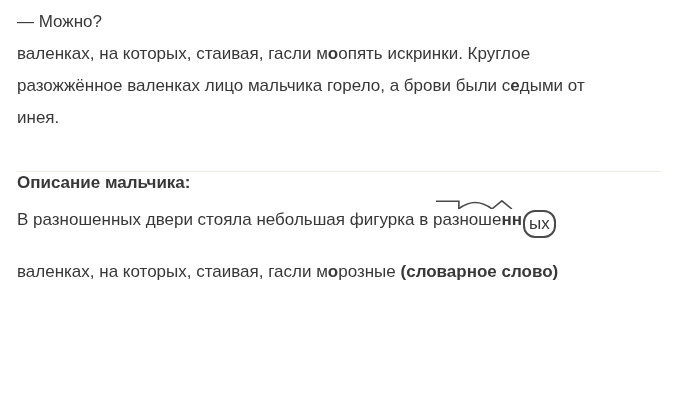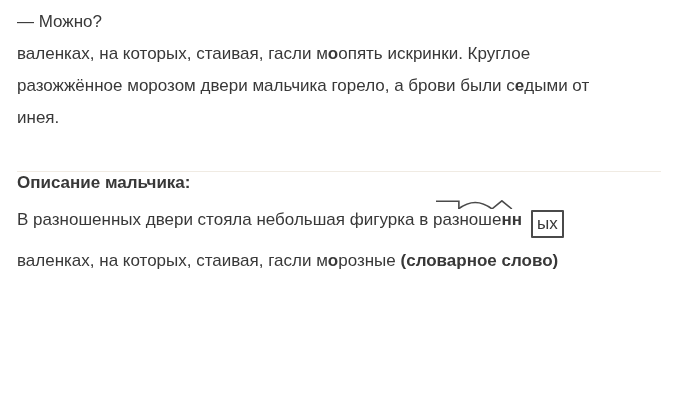--- a/index.html
+++ b/index.html
@@ -9,41 +9,41 @@
     font-size:17px; line-height:32px; color:#383838;
     -webkit-font-smoothing:antialiased;
   }
   .page { padding:6px 17px 0 17px; }
   .t-line { white-space:nowrap; line-height:32px; }
   .b { font-weight:700; }
   .uname { text-decoration:underline; text-underline-offset:3px; }
   .divider { height:1px; background:#f0ebe3; margin-top:37px; }
   .heading { font-weight:700; line-height:22px; white-space:nowrap; }
   .an-line1 { margin-top:10px; line-height:32px; white-space:nowrap; }
-  .an-line2 { margin-top:7px; line-height:32px; white-space:nowrap; }
+  .an-line2 { margin-top:18px; line-height:32px; white-space:nowrap; }
   .seg { position:relative; display:inline-block; line-height:20px; }
   .mark { position:absolute; height:9px; top:-10px; pointer-events:none; }
   .mark svg { display:block; width:100%; height:100%; }
   .mark-prefix { left:12%; right:-1px; }
   .mark-root { left:-2px; right:-2px; }
   .mark-caret { left:-1px; right:-1px; }
   .ending-box {
-    display:inline-block; border:2px solid #4a4a4a; border-radius:1px;
-    padding:1px 4px; margin-left:9px; line-height:22px; vertical-align:-4px;
+    display:inline-block; border:2px solid #4a4a4a; border-radius:12px;
+    padding:1px 4px; margin-left:1px; line-height:22px; vertical-align:-4px;
   }
 </style>
 </head>
 <body>
 
 <div class="page">
 
   <div>
     <div class="t-line"><span>— Можно?</span></div>
     <div class="t-line"><span>валенках, на которых, стаивая, гасли м</span><span class="b">о</span><span>опять искринки. Круглое</span></div>
-    <div class="t-line"><span>разожжённое морозом двери мальчика горело, а брови были с</span><span class="b">е</span><span>дыми от</span></div>
+    <div class="t-line"><span>разожжённое валенках лицо мальчика горело, а брови были с</span><span class="b">е</span><span>дыми от</span></div>
     <div class="t-line"><span>инея.</span></div>
   </div>
 
   <div class="divider"></div>
 
   <div>
     <div class="heading">Описание мальчика:</div>
 
     <div class="an-line1"><span>В разношенных двери стояла небольшая фигурка в </span><span class="seg"><span class="mark mark-prefix">
             <svg viewBox="0 0 20 9" preserveAspectRatio="none">

